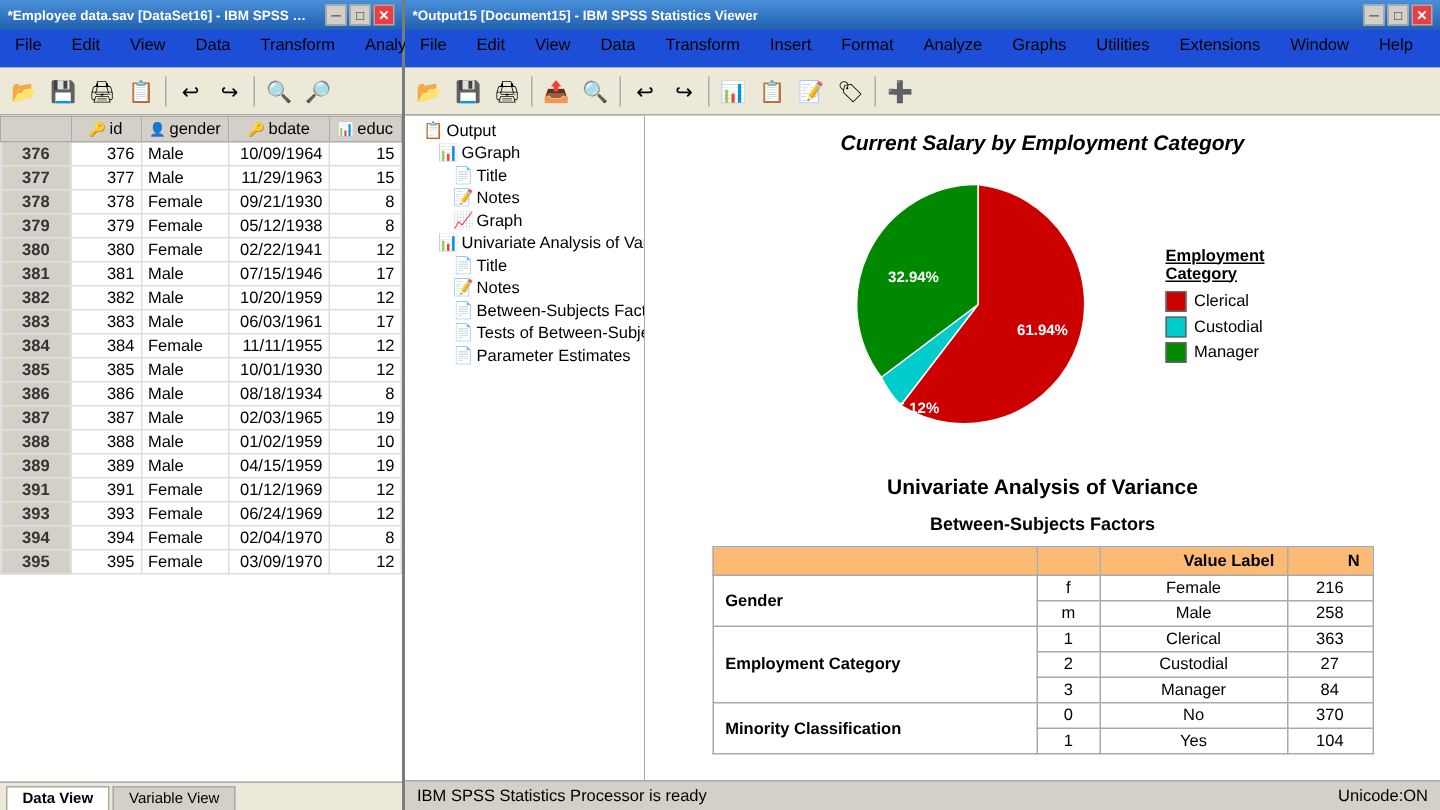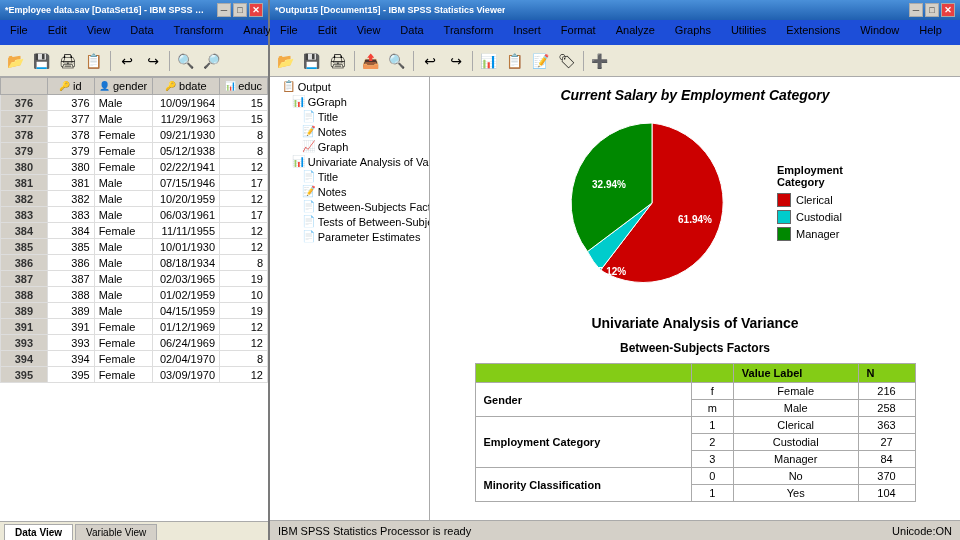--- a/index.html
+++ b/index.html
@@ -47,30 +47,30 @@
     .tree-indent-1 { padding-left: 20px; }
     .tree-indent-2 { padding-left: 30px; }
 
     
     .output-content { flex: 1; background: white; overflow-y: auto; padding: 10px 20px; }
 
     .chart-title { font-size: 14px; font-weight: bold; text-align: center; margin-bottom: 10px; font-style: italic; }
 
     .chart-area { display: flex; justify-content: center; align-items: center; gap: 20px; margin-bottom: 20px; }
     .pie-legend { font-size: 11px; }
-    .legend-title { font-weight: bold; margin-bottom: 5px; }
+    .legend-title { font-weight: bold; margin-bottom: 5px; text-decoration: underline; }
     .legend-item { display: flex; align-items: center; gap: 5px; margin-bottom: 3px; }
     .legend-color { width: 14px; height: 14px; border: 1px solid #666; }
 
     .section-title { font-size: 14px; font-weight: bold; margin: 15px 0 10px 0; text-align: center; }
     .subsection-title { font-size: 12px; font-weight: bold; margin: 8px 0; text-align: center; }
 
     
     .bsf-table { border-collapse: collapse; margin: 0 auto; font-size: 11px; width: 90%; }
-    .bsf-table th { border: 1px solid #aaa; padding: 3px 8px; background: #84cc16; font-weight: bold; text-align: left; }
+    .bsf-table th { border: 1px solid #aaa; padding: 3px 8px; background: #fdba74; font-weight: bold; text-align: right; }
     .bsf-table td { border: 1px solid #aaa; padding: 2px 8px; text-align: center; }
     .bsf-table td.factor-name { text-align: left; font-weight: bold; }
 
     .status-bar { background: #d4d0c8; border-top: 1px solid #aaa; padding: 2px 8px; display: flex; justify-content: space-between; font-size: 11px; height: 20px; align-items: center; }
 
     
     ::-webkit-scrollbar { width: 14px; height: 14px; }
     ::-webkit-scrollbar-track { background: #d4d0c8; }
     ::-webkit-scrollbar-thumb { background: #a8a8a8; border: 1px solid #888; }
     ::-webkit-scrollbar-corner { background: #d4d0c8; }

